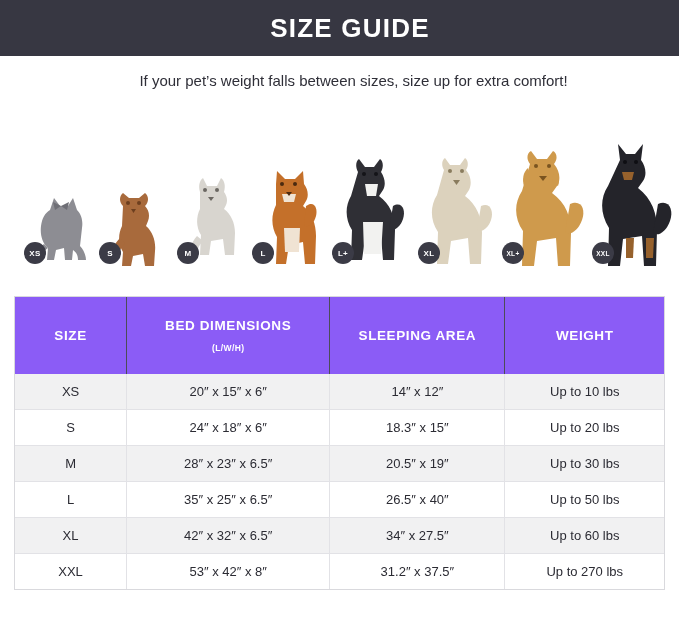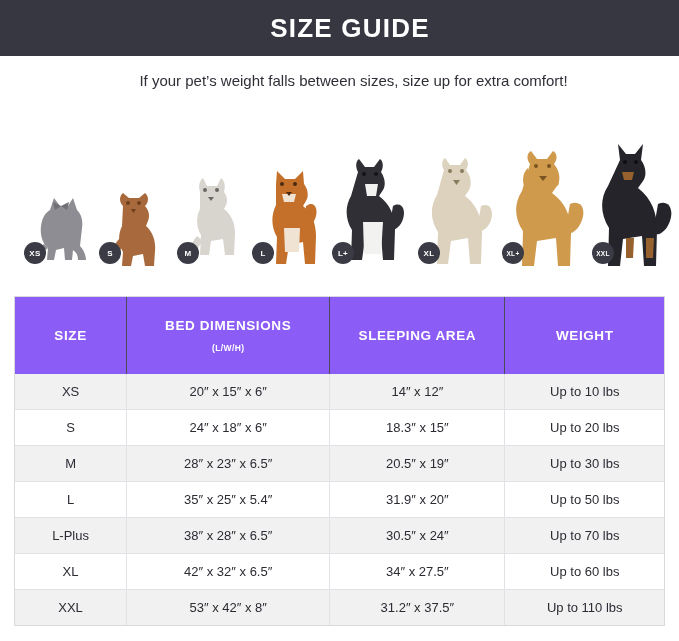--- a/index.html
+++ b/index.html
@@ -314,39 +314,33 @@
           <td>Up to 20 lbs</td>
         </tr>
         <tr>
           <td>M</td>
           <td>28″ x 23″ x 6.5″</td>
           <td>20.5″ x 19″</td>
           <td>Up to 30 lbs</td>
         </tr>
         <tr>
           <td>L</td>
-          <td>35″ x 25″ x 5.4″</td>
-          <td>31.9″ x 20″</td>
+          <td>35″ x 25″ x 6.5″</td>
+          <td>26.5″ x 40″</td>
           <td>Up to 50 lbs</td>
-        </tr>
-        <tr>
-          <td>L-Plus</td>
-          <td>38″ x 28″ x 6.5″</td>
-          <td>30.5″ x 24″</td>
-          <td>Up to 70 lbs</td>
         </tr>
         <tr>
           <td>XL</td>
           <td>42″ x 32″ x 6.5″</td>
           <td>34″ x 27.5″</td>
           <td>Up to 60 lbs</td>
         </tr>
         <tr>
           <td>XXL</td>
           <td>53″ x 42″ x 8″</td>
           <td>31.2″ x 37.5″</td>
-          <td>Up to 110 lbs</td>
+          <td>Up to 270 lbs</td>
         </tr>
       </tbody>
     </table>
   </div>
 
 </div>
 
 </body></html>

